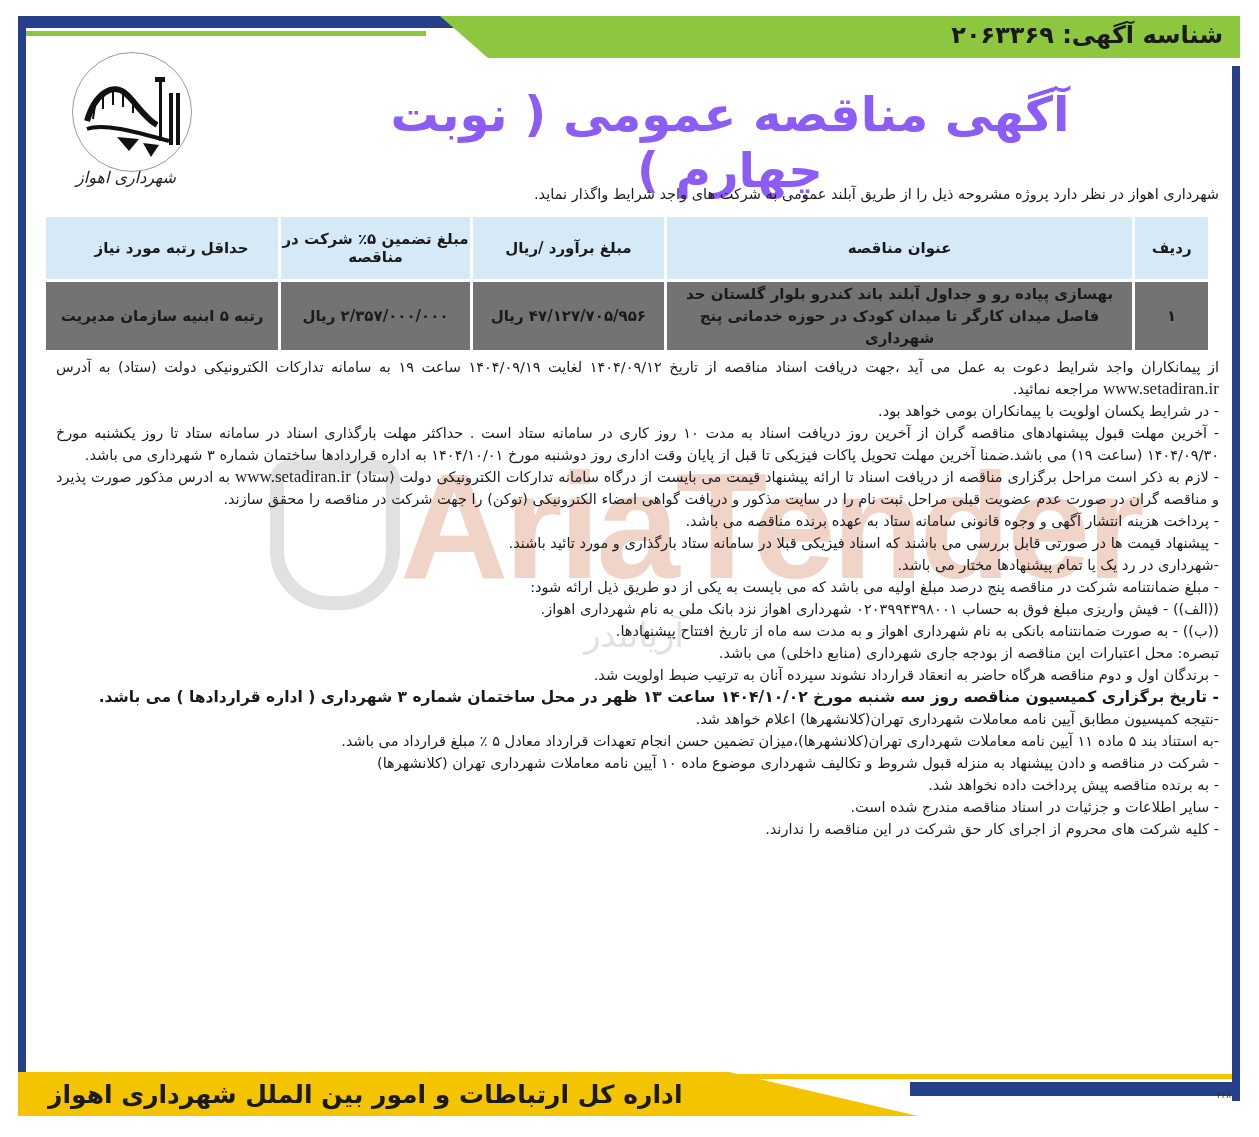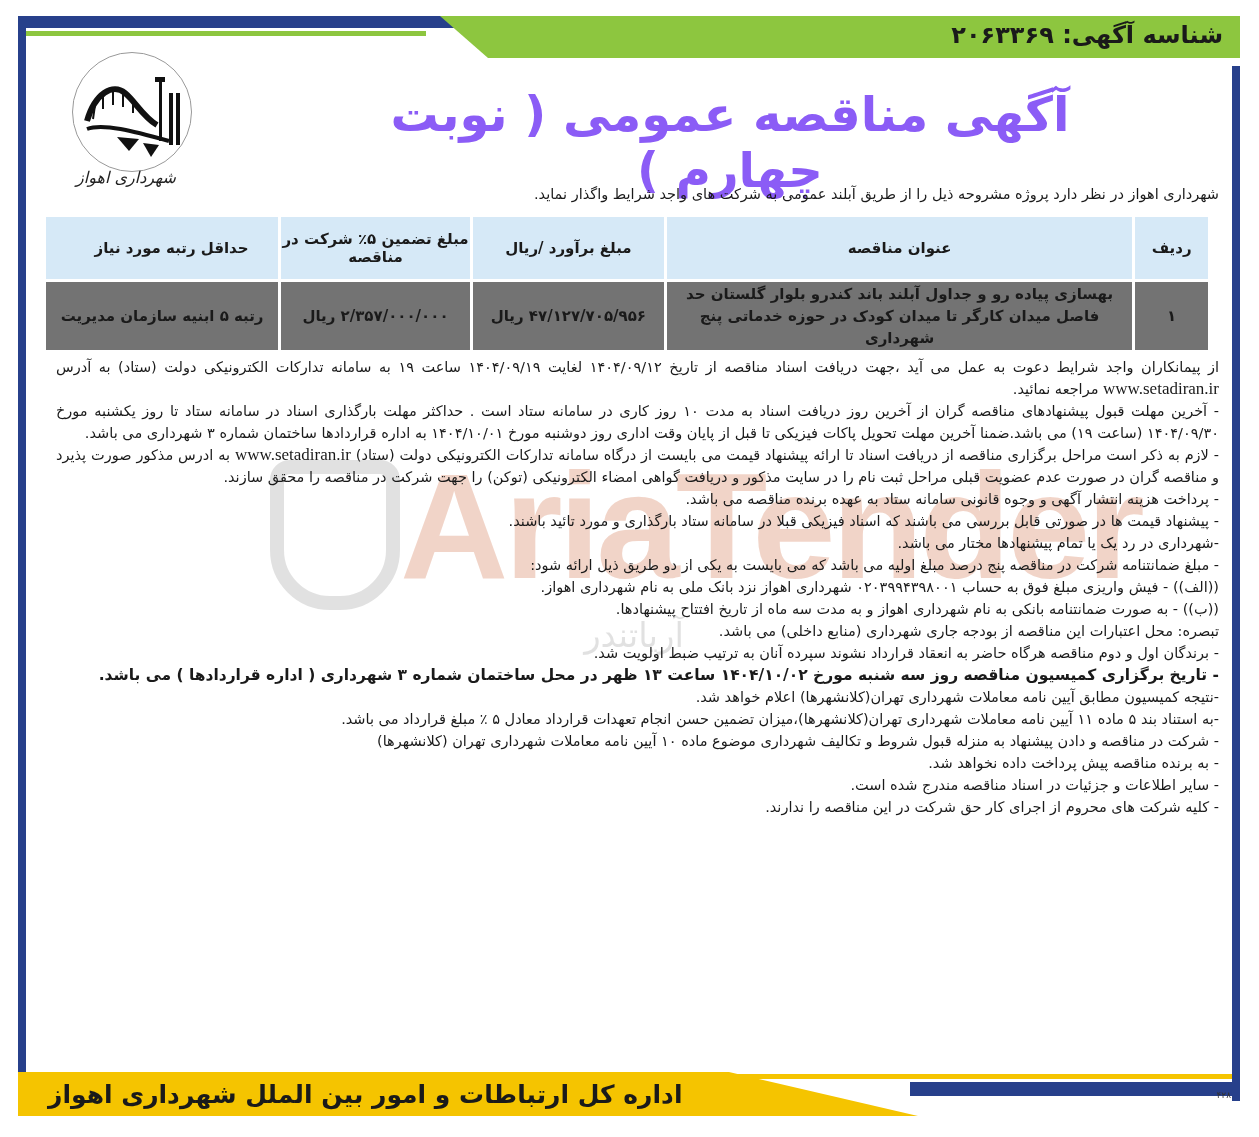--- a/index.html
+++ b/index.html
@@ -121,20 +121,21 @@
   <div class="wm-big">AriaTender</div>
   <div class="wm-small">آریاتندر</div>
 </div>
 
 <div class="body">
   <p>
     <span>از پیمانکاران واجد شرایط دعوت به عمل می آید ،جهت دریافت اسناد مناقصه از تاریخ ۱۴۰۴/۰۹/۱۲ لغایت ۱۴۰۴/۰۹/۱۹ ساعت ۱۹ به سامانه تدارکات الکترونیکی دولت (ستاد) به آدرس</span>
     <a class="latin">www.setadiran.ir</a>
     <span>مراجعه نمائید.</span>
   </p>
+  <p>- در شرایط یکسان اولویت با پیمانکاران بومی خواهد بود.</p>
   <p>- آخرین مهلت قبول پیشنهادهای مناقصه گران از آخرین روز دریافت اسناد به مدت ۱۰ روز کاری در سامانه ستاد است . حداکثر مهلت بارگذاری اسناد در سامانه ستاد تا روز یکشنبه مورخ ۱۴۰۴/۰۹/۳۰ (ساعت ۱۹) می باشد.ضمنا آخرین مهلت تحویل پاکات فیزیکی تا قبل از پایان وقت اداری روز دوشنبه مورخ ۱۴۰۴/۱۰/۰۱ به اداره قراردادها ساختمان شماره ۳ شهرداری می باشد.</p>
   <p>
     <span>- لازم به ذکر است مراحل برگزاری مناقصه از دریافت اسناد تا ارائه پیشنهاد قیمت می بایست از درگاه سامانه تدارکات الکترونیکی دولت (ستاد)</span>
     <a class="latin">www.setadiran.ir</a>
     <span>به ادرس مذکور صورت پذیرد و مناقصه گران در صورت عدم عضویت قبلی مراحل ثبت نام را در سایت مذکور و دریافت گواهی امضاء الکترونیکی (توکن) را جهت شرکت در مناقصه را محقق سازند.</span>
   </p>
   <p>- پرداخت هزینه انتشار آگهی و وجوه قانونی سامانه ستاد به عهده برنده مناقصه می باشد.</p>
   <p>- پیشنهاد قیمت ها در صورتی قابل بررسی می باشند که اسناد فیزیکی قبلا در سامانه ستاد بارگذاری و مورد تائید باشند.</p>
   <p>-شهرداری در رد یک یا تمام پیشنهادها مختار می باشد.</p>
   <p>- مبلغ ضمانتنامه شرکت در مناقصه پنج درصد مبلغ اولیه می باشد که می بایست به یکی از دو طریق ذیل ارائه شود:</p>

